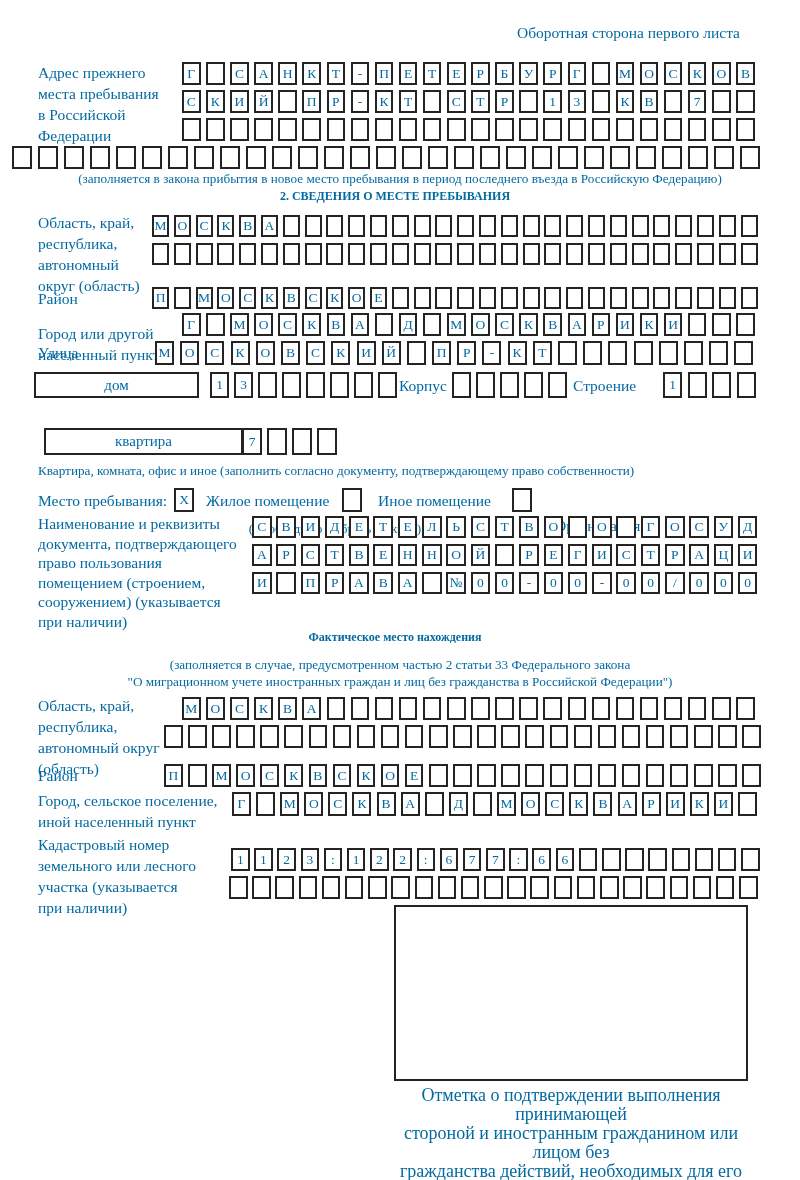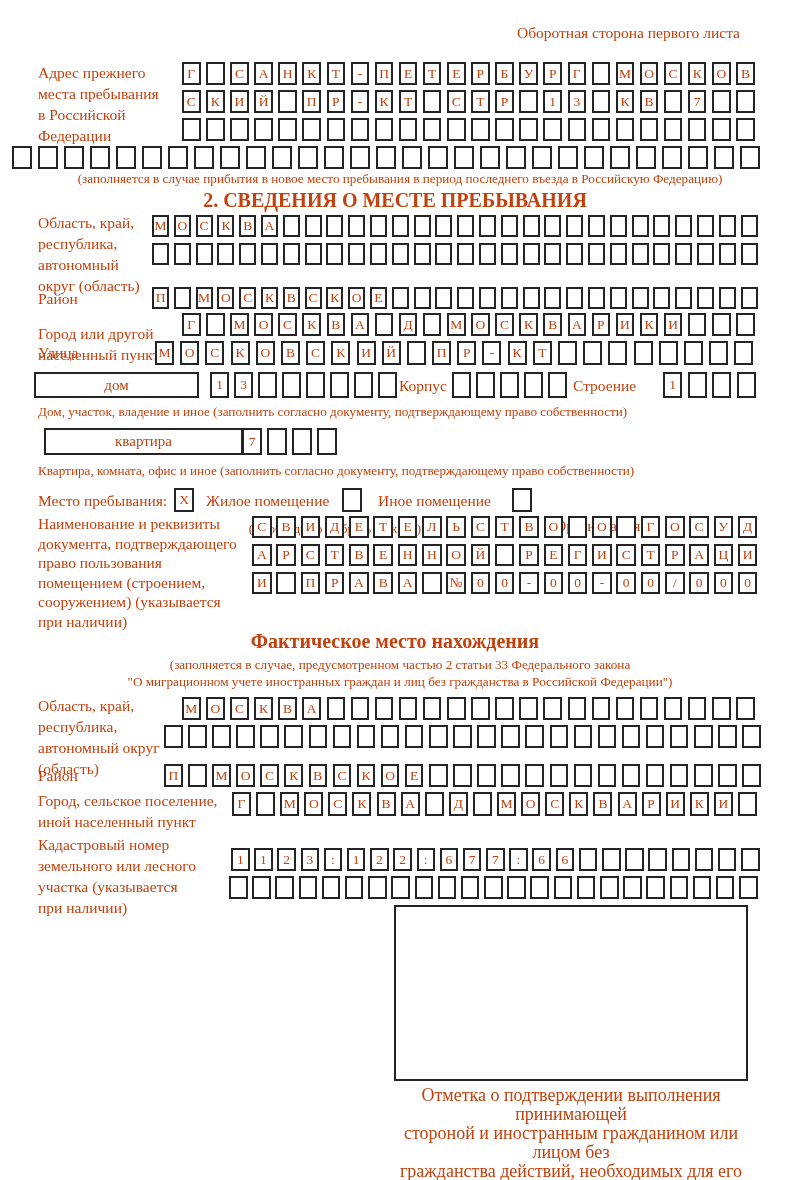--- a/index.html
+++ b/index.html
@@ -1,21 +1,21 @@
 <!DOCTYPE html>
 <html><head>
 <meta charset="utf-8">
 <style>
   html,body{margin:0;padding:0;background:#e8e8e8;}
   .page{position:relative;width:800px;height:1180px;background:#ffffff;margin:0 auto;
-        font-family:"Liberation Serif", serif;color:#c2410c;overflow:hidden;}
+        font-family:"Liberation Serif", serif;color:#0369a1;overflow:hidden;}
   .lbl{position:absolute;font-size:15.5px;line-height:21px;white-space:pre-line;}
   .cap{position:absolute;font-size:13.2px;line-height:16px;}
   .center{text-align:center;width:800px;left:0;}
-  .title{position:absolute;left:0;width:790px;text-align:center;font-weight:bold;font-size:20px;}
+  .title{position:absolute;left:0;width:790px;text-align:center;font-weight:bold;font-size:12px;}
   .boxrow{position:absolute;display:flex;gap:var(--g,6px);}
   .cell{box-sizing:border-box;width:var(--w,18px);height:var(--h,22px);
         border:2px solid #242424;display:flex;align-items:center;justify-content:center;
         font-size:13.5px;line-height:1;overflow:hidden;background:#fff;}
   .widebox{position:absolute;box-sizing:border-box;border:2px solid #242424;
         display:flex;align-items:center;justify-content:center;font-size:15px;background:#fff;}
   .bigbox{position:absolute;box-sizing:border-box;border:2px solid #242424;background:#fff;}
   .stampcap{position:absolute;font-size:18px;line-height:19px;text-align:center;white-space:pre-line;}
   .hdr{position:absolute;font-size:15.5px;}
 </style>
@@ -132,21 +132,21 @@
       <span class="cell"></span>
       <span class="cell"></span>
       <span class="cell"></span>
       <span class="cell"></span>
       <span class="cell"></span>
       <span class="cell"></span>
       <span class="cell"></span>
       <span class="cell"></span>
       <span class="cell"></span>
     </div>
-  <div class="cap center" style="top:171px;">(заполняется в случае прибытия в новое место пребывания в период последнего въезда в Российскую Федерацию)</div>
+  <div class="cap center" style="top:171px;">(заполняется в закона прибытия в новое место пребывания в период последнего въезда в Российскую Федерацию)</div>
 
   <div class="title" style="top:189px;">2. СВЕДЕНИЯ О МЕСТЕ ПРЕБЫВАНИЯ</div>
 
   <div class="lbl" style="left:38px;top:212px;width:140px;">Область, край,
 республика,
 автономный
 округ (область)</div>
   <div class="boxrow" style="left:152px;top:215px;--w:17px;--g:4.8px;--h:22px;">
       <span class="cell">М</span>
       <span class="cell">О</span>
@@ -316,21 +316,20 @@
       <span class="cell"></span>
       <span class="cell"></span>
     </div>
   <div class="lbl" style="left:573px;top:375px;">Строение</div>
   <div class="boxrow" style="left:663px;top:372px;--w:19px;--g:5.5px;--h:26px;">
       <span class="cell">1</span>
       <span class="cell"></span>
       <span class="cell"></span>
       <span class="cell"></span>
     </div>
-  <div class="cap" style="left:38px;top:404px;">Дом, участок, владение и иное (заполнить согласно документу, подтверждающему право собственности)</div>
 
   <div class="widebox" style="left:34px;top:428px;width:199px;height:27px;margin-left:10px;">квартира</div>
   <div class="boxrow" style="left:242px;top:428px;--w:20px;--g:5px;--h:27px;">
       <span class="cell">7</span>
       <span class="cell"></span>
       <span class="cell"></span>
       <span class="cell"></span>
     </div>
   <div class="cap" style="left:38px;top:463px;">Квартира, комната, офис и иное (заполнить согласно документу, подтверждающему право собственности)</div>
 

